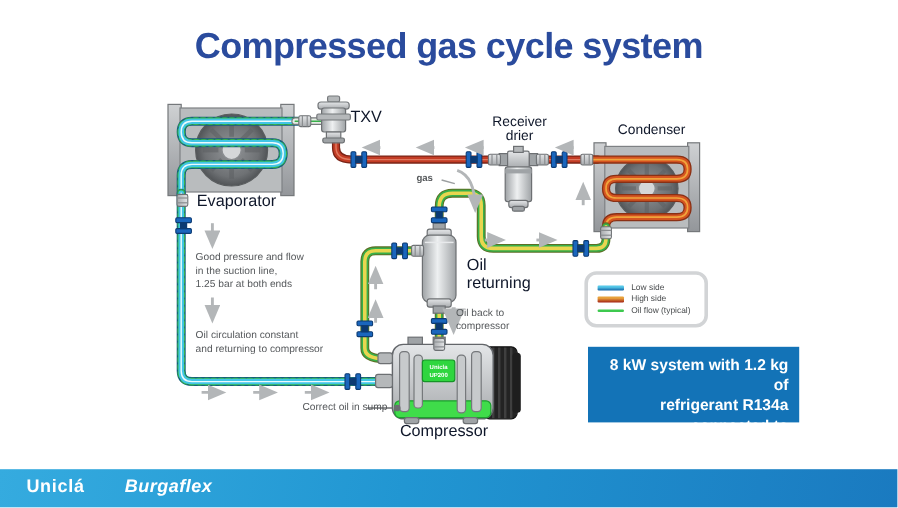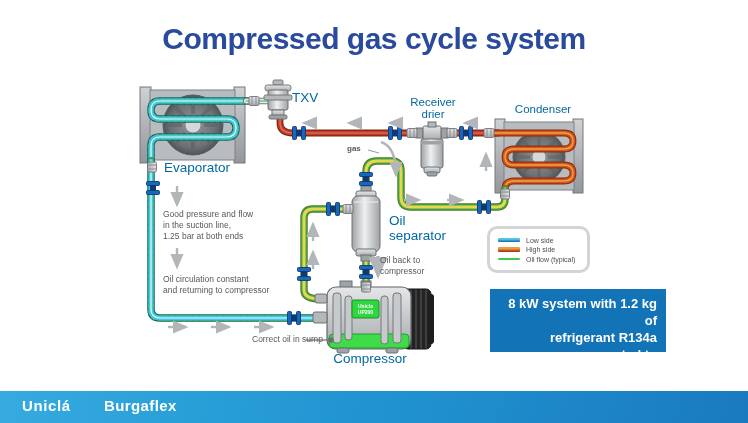--- a/index.html
+++ b/index.html
@@ -24,21 +24,21 @@
   .rd3{stroke:#e0795f;stroke-width:1.2;}
   .or1{stroke:#8a3015;stroke-width:6.8;}
   .or2{stroke:#d55420;stroke-width:4.6;}
   .or3{stroke:#f0a43c;stroke-width:1.4;}
   .gr1{stroke:#75787b;stroke-width:6.4;}
   .gr2{stroke:#e6ede5;stroke-width:4.4;}
   .gr3{stroke:#37b04a;stroke-width:1.2;}
   .ar{stroke:#b3b6b8;stroke-width:2.4;fill:none;marker-end:url(#arr);}
   .arb{stroke:#b3b6b8;stroke-width:3.4;fill:none;marker-end:url(#arr);}
   
-  .lbl{color:#0369a1;white-space:pre-line;}
+  .lbl{color:#0f172a;white-space:pre-line;}
   .big{font-size:13.5px;}
   .med{font-size:11.5px;line-height:1.08;text-align:center;}
   .sml{font-size:8.5px;line-height:1.28;color:#55585b;}
   
   #legend{left:487px;top:226px;width:103px;background:#fff;border:3px solid #d2d4d6;
           border-radius:10px;padding:5px 7px 5px 8px;box-sizing:border-box;}
   .lg-row{display:flex;align-items:center;margin:2.5px 0;}
   .lg-sw{width:22px;flex:0 0 22px;margin-right:6px;border-radius:1px;}
   .sw-low{height:4.5px;background:linear-gradient(180deg,#55c8e8 30%,#1565a8);}
   .sw-high{height:4.5px;background:linear-gradient(180deg,#e8a23c 30%,#a32313);}
@@ -46,21 +46,21 @@
   .lg-lb{font-size:7px;color:#4a4d4f;white-space:nowrap;}
   
   #infobox{left:443px;top:289px;width:176px;height:63px;background:#1373b7;color:#ffffff;
            box-sizing:border-box;padding:7px 9px 0 6px;text-align:right;font-size:13px;
            font-weight:700;line-height:1.3;white-space:pre-line;margin-left:47px;}
   
   #footer{left:0;top:391px;width:748px;height:32px;
           background:linear-gradient(100deg,#35abdf 0%,#2196d2 45%,#1a7ac0 100%);}
   .brand{color:#fff;font-weight:700;}
   #brand1{left:22px;top:397px;font-size:15px;letter-spacing:0.6px;}
-  #brand2{left:104px;top:397px;font-size:15px;letter-spacing:0.4px;}
+  #brand2{left:104px;top:397px;font-size:15px;font-style:italic;letter-spacing:0.4px;}
   text{font-family:"Liberation Sans",sans-serif;}
 </style>
 </head>
 <body>
 
 <svg id="diagram" class="abs" width="748" height="423" viewBox="0 0 748 423" xmlns="http://www.w3.org/2000/svg">
   <defs>
     <marker id="arr" markerWidth="8" markerHeight="8" refX="5" refY="2.75" orient="auto">
       <path d="M0,0 L6.5,2.75 L0,5.5 Z" fill="#b3b6b8"></path>
     </marker>
@@ -281,21 +281,21 @@
 </svg>
 
 <div id="title" class="abs">Compressed gas cycle system</div>
 
 <div class="abs lbl big" style="left:292px;top:90px;">TXV</div>
 <div class="abs lbl big" style="left:164px;top:160px;">Evaporator</div>
 <div class="abs lbl med" style="left:400px;top:96px;width:66px;">Receiver
 drier</div>
 <div class="abs lbl med" style="left:508px;top:103px;width:70px;">Condenser</div>
 <div class="abs lbl big" style="left:389px;top:214px;line-height:1.08;">Oil
-separator</div>
+returning</div>
 <div class="abs lbl big" style="left:330px;top:351px;width:80px;text-align:center;">Compressor</div>
 
 <div class="abs sml" style="left:347px;top:144px;font-size:8px;font-weight:bold;">gas</div>
 <div class="abs sml lbl" style="left:163px;top:209px;">Good pressure and flow
 in the suction line,
 1.25 bar at both ends</div>
 <div class="abs sml lbl" style="left:163px;top:274px;">Oil circulation constant
 and returning to compressor</div>
 <div class="abs sml" style="left:228px;top:334px;margin-left:24px;">Correct oil in sump</div>
 <div class="abs sml lbl" style="left:380px;top:255px;">Oil back to

